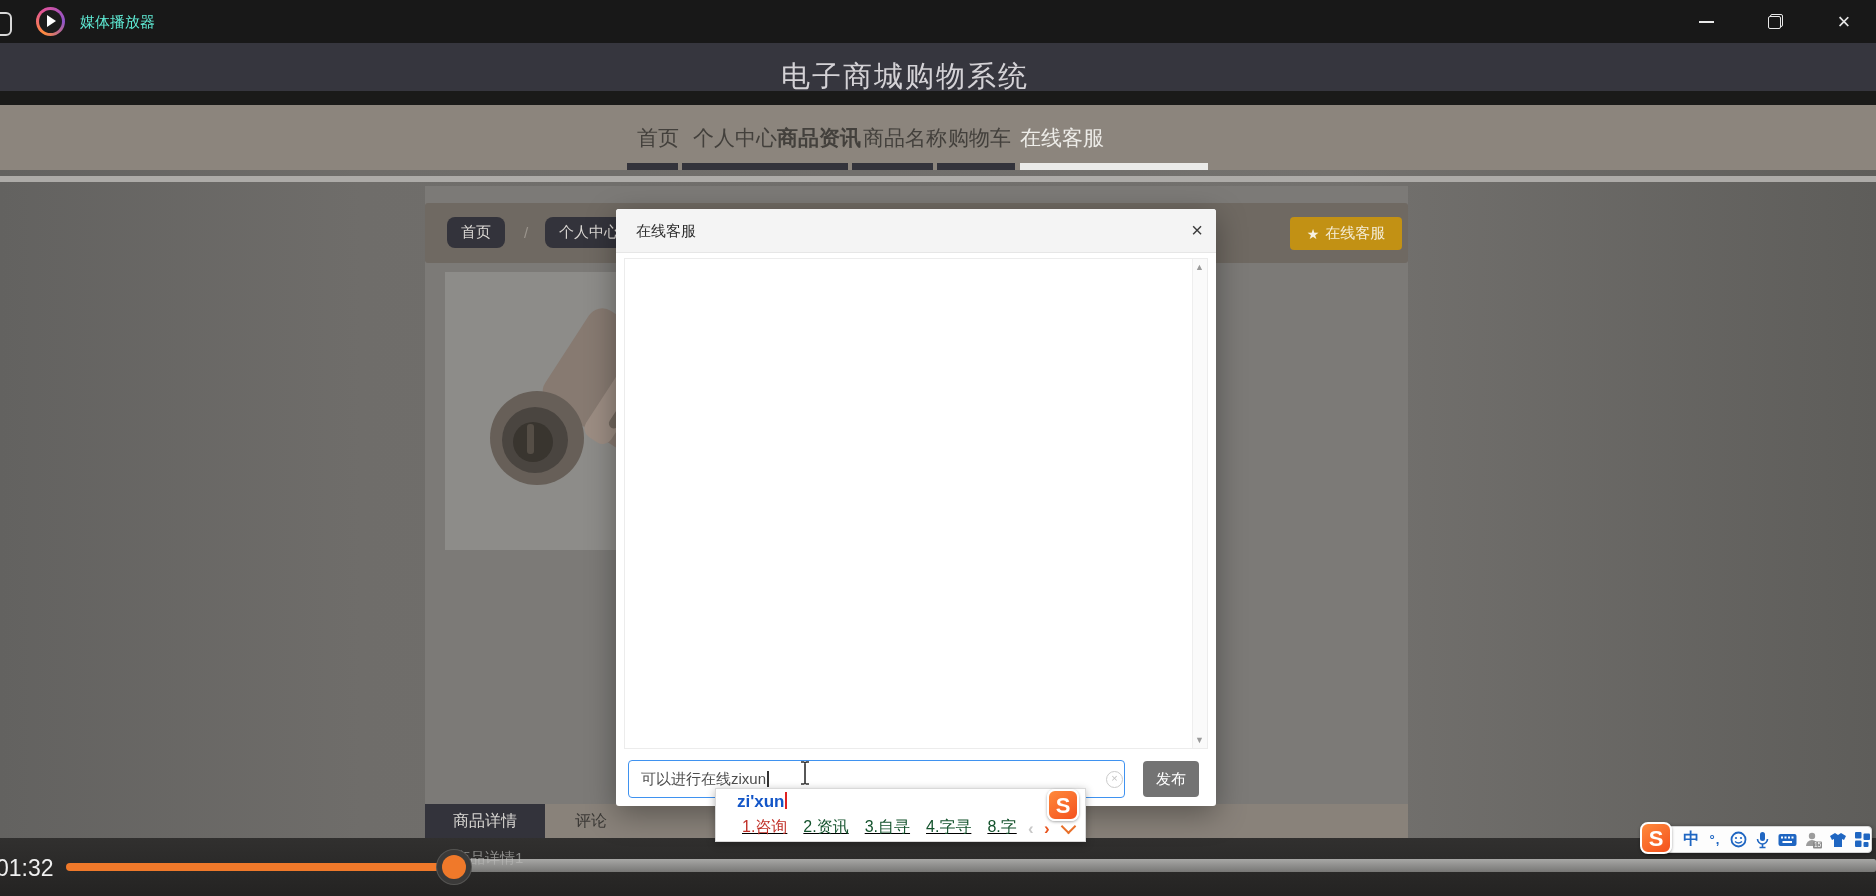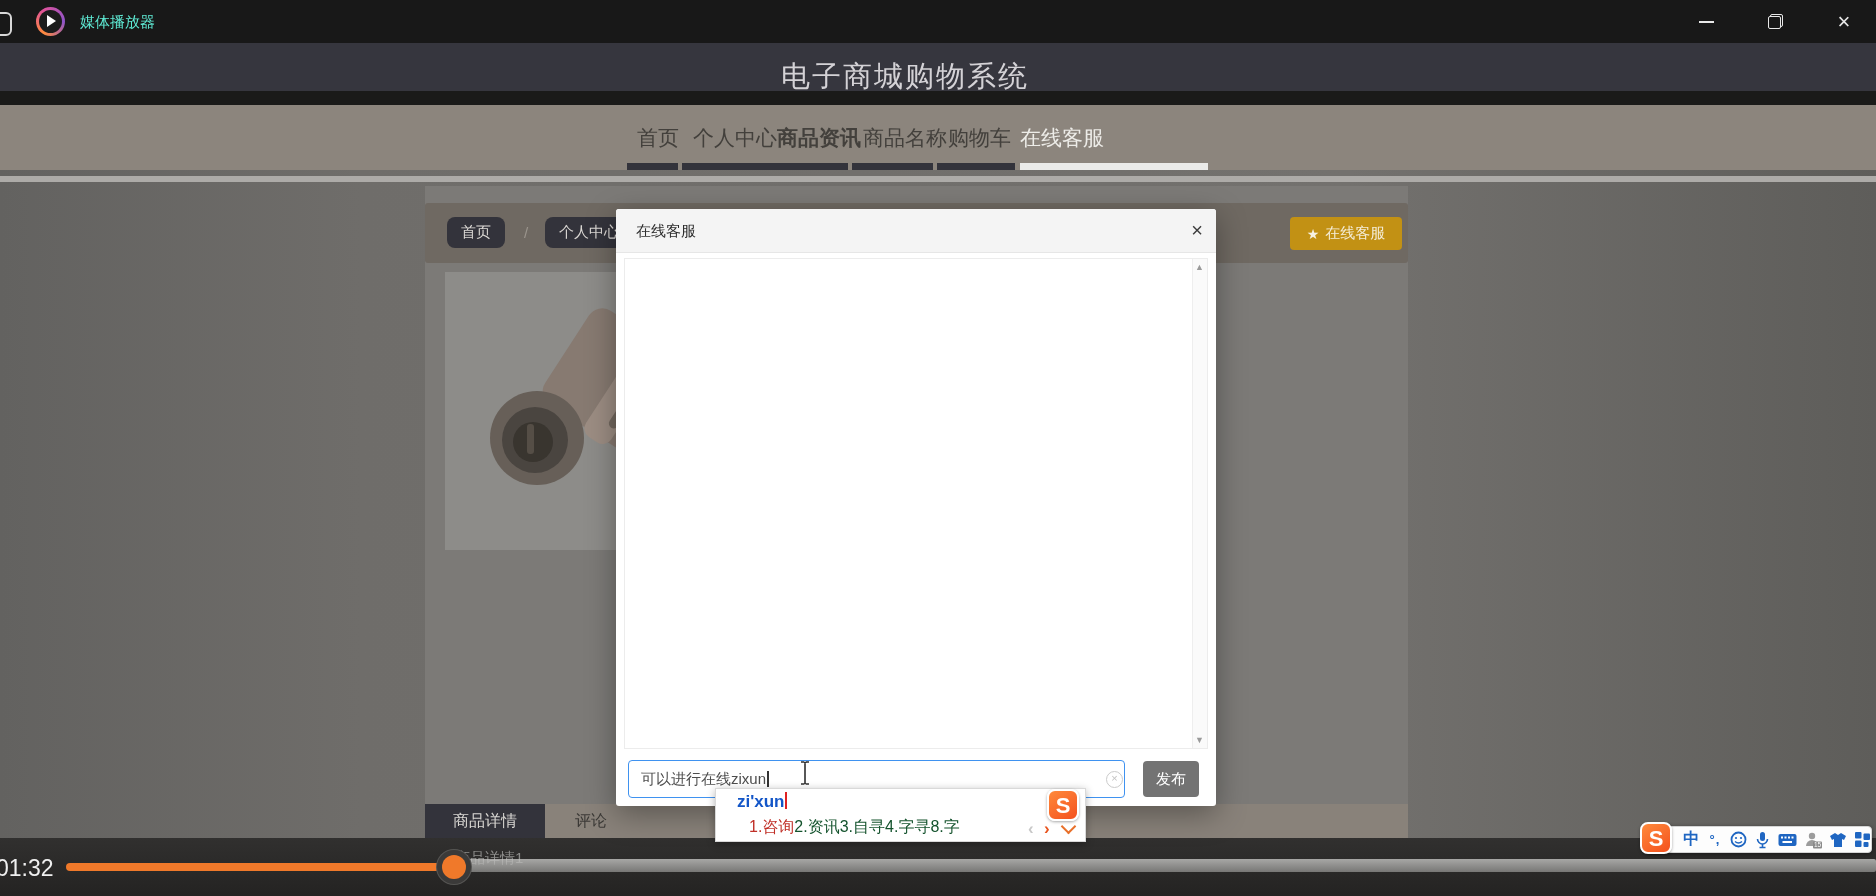--- a/index.html
+++ b/index.html
@@ -91,21 +91,21 @@
     color:#fff;font-size:15px;line-height:36px;text-align:center;cursor:pointer;}
 
   
   .ibeam{position:absolute;left:798px;top:760px;z-index:70;}
 
   
   .ime-pop{position:absolute;left:715px;top:788px;width:371px;height:54px;background:#fff;border:1px solid #d9d9d9;
     box-shadow:0 2px 8px rgba(0,0,0,.3);z-index:60;box-sizing:border-box;}
   .pinyin{position:absolute;left:21px;top:3px;font-size:17px;font-weight:bold;color:#1356c8;}
   .py-caret{display:inline-block;width:2px;height:17px;background:#e02222;vertical-align:-2px;}
-  .cands{position:absolute;left:33px;top:28px;font-size:16px;display:flex;white-space:nowrap;}
+  .cands{position:absolute;left:26px;top:28px;font-size:16px;display:flex;gap:16px;white-space:nowrap;text-decoration:underline;}
   .cand{color:#14532d;cursor:pointer;}
   .cand.first{color:#c03028;}
   .ime-prev{position:absolute;left:312px;top:31px;font-size:17px;font-weight:bold;color:#c8c8c8;cursor:pointer;line-height:17px;}
   .ime-next{position:absolute;left:328px;top:31px;font-size:17px;font-weight:bold;color:#e8541e;cursor:pointer;line-height:17px;}
   .ime-more{position:absolute;left:347px;top:32px;width:9px;height:9px;border-right:2.5px solid #e8702a;border-bottom:2.5px solid #e8702a;
     transform:rotate(45deg);cursor:pointer;}
   .slogo{width:32px;height:32px;border-radius:8px;background:linear-gradient(145deg,#ff8a3c,#f4511e);
     border:2px solid #fff;box-shadow:0 1px 3px rgba(0,0,0,.35);color:#fff;font-weight:bold;font-size:22px;
     text-align:center;line-height:30px;box-sizing:border-box;}
   .slogo.pop{position:absolute;left:331px;top:0px;}

